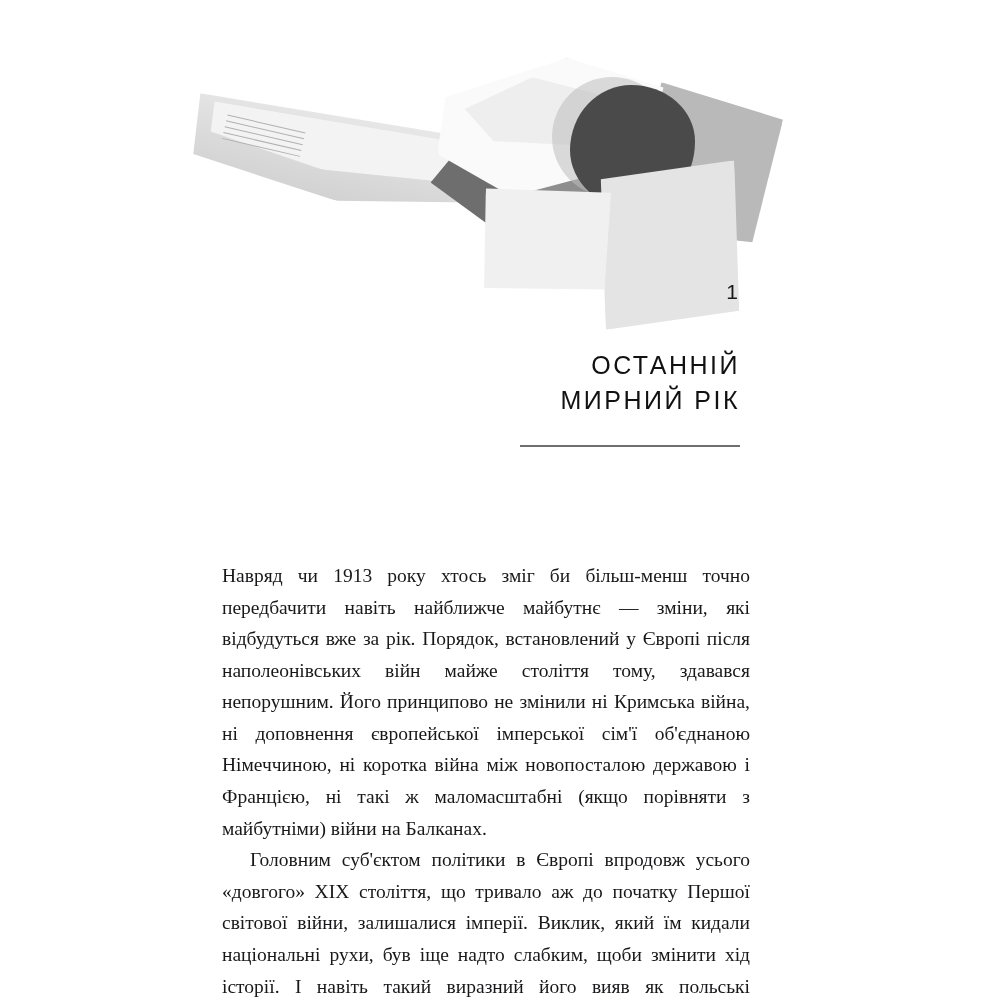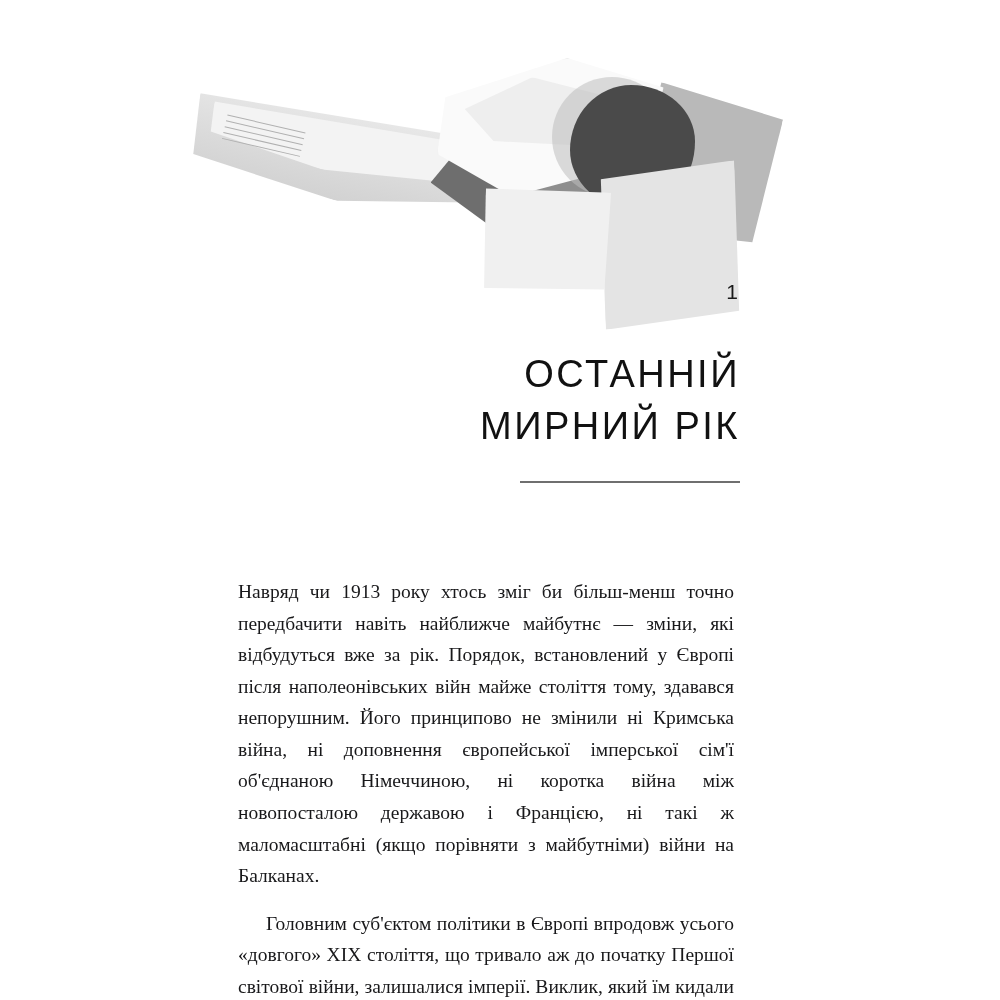--- a/index.html
+++ b/index.html
@@ -168,21 +168,21 @@
     font-family: "Liberation Sans", sans-serif;
     font-size: 21px;
     color: #1a1a1a;
     letter-spacing: 0;
     margin: 0 0 44px 0;
     padding-right: 2px;
   }
   .chapter-title {
     font-family: "Liberation Sans", sans-serif;
     font-weight: 400;
-    font-size: 38px;
+    font-size: 25px;
     line-height: 1.38;
     letter-spacing: 2.5px;
     color: #111111;
     margin: 0;
     white-space: pre-line;
   }
   .rule {
     margin: 28px 0 0 auto;
     width: 220px;
     height: 2px;
@@ -194,21 +194,21 @@
     position: absolute;
     left: 222px;
     top: 560px;
     width: 528px;
     font-family: "Liberation Serif", serif;
     font-size: 19.5px;
     line-height: 1.62;
     color: #18181a;
     text-align: justify;
   }
-  .body-text p { margin: 16px; }
+  .body-text p { margin: 0; }
   .body-text p.indent { text-indent: 28px; }
 </style>
 </head>
 <body>
 
 <div class="page">
 
   <div class="artwork">
     <div class="art-shape shape-strip"></div>
     <div class="art-shape shape-strip-inner"></div>

